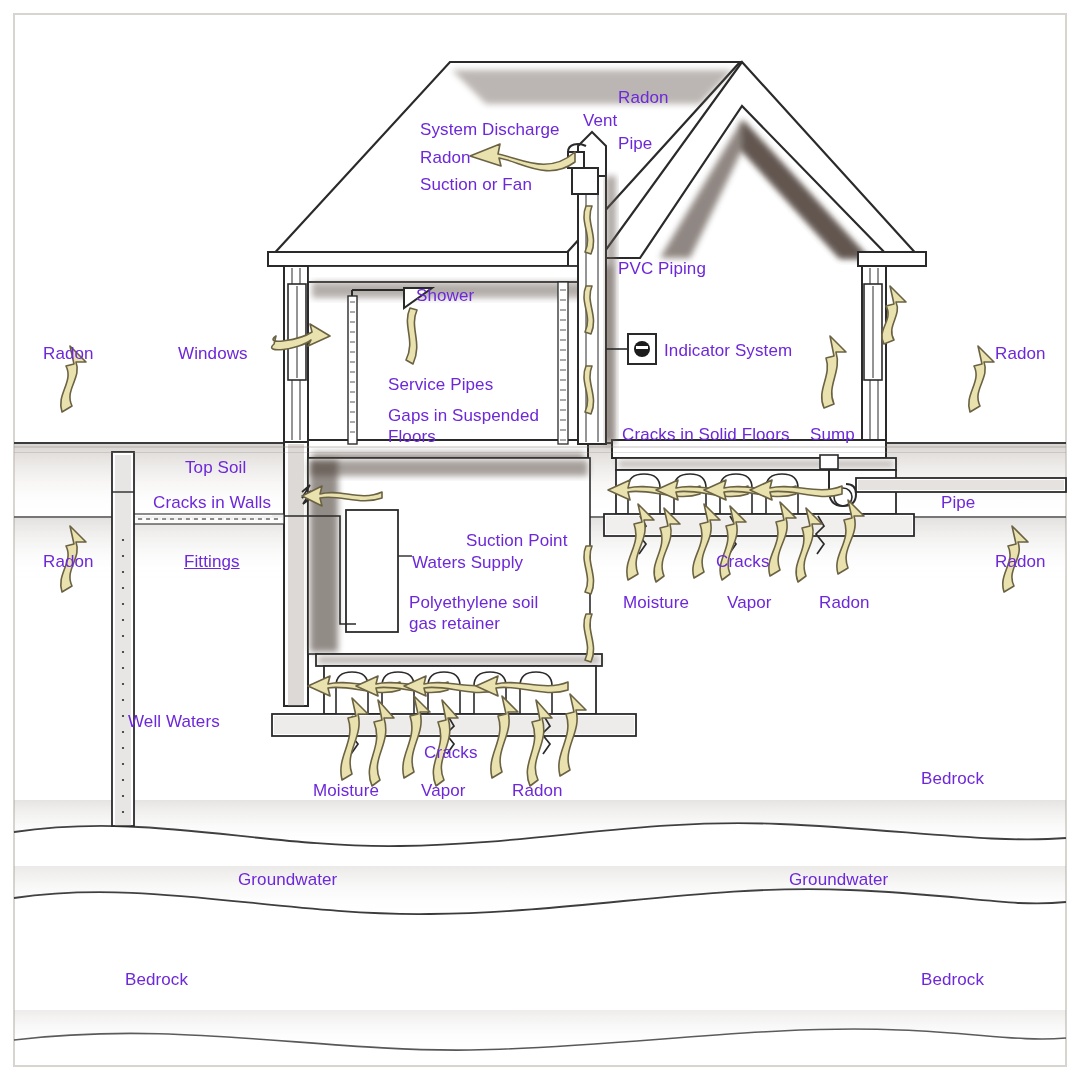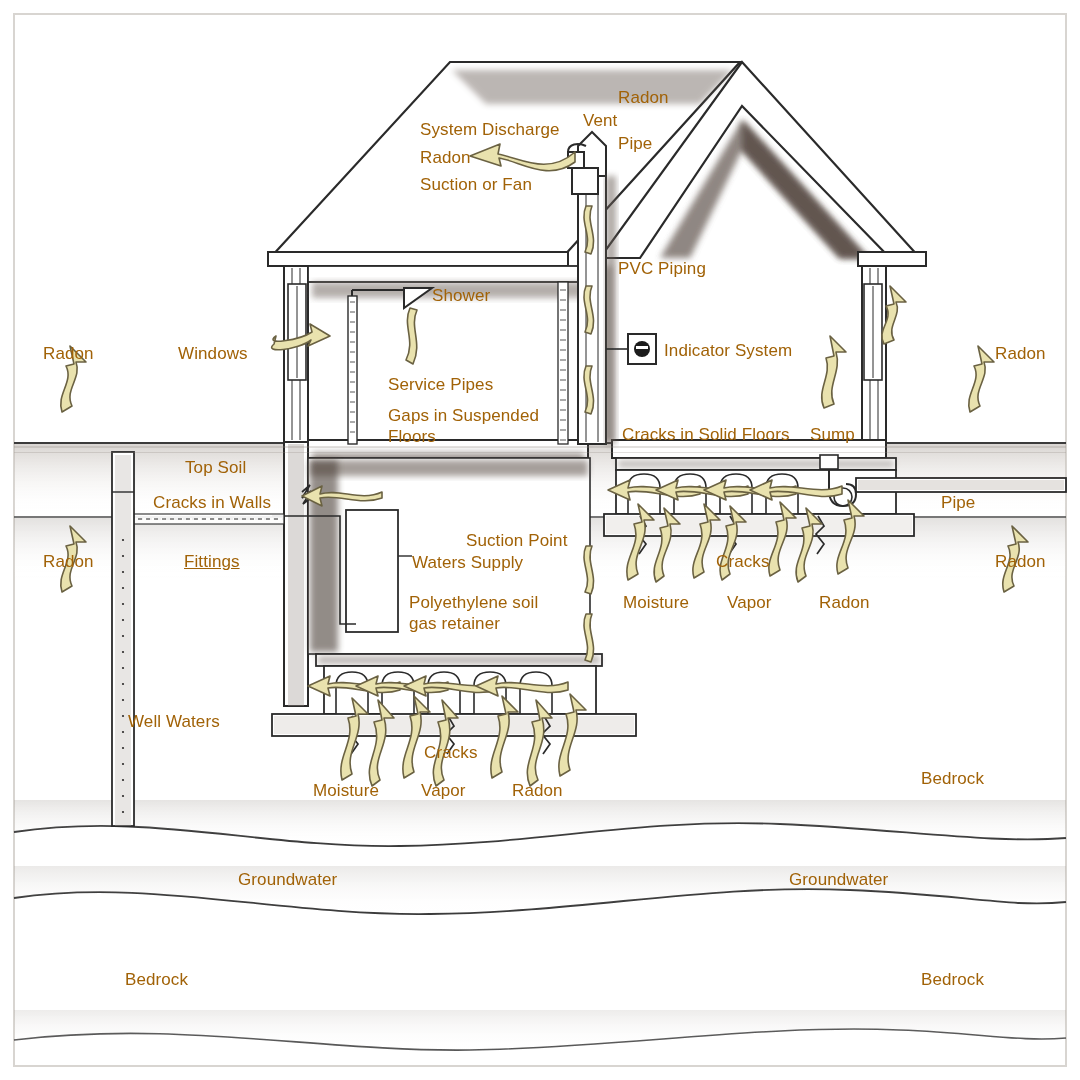--- a/index.html
+++ b/index.html
@@ -18,21 +18,21 @@
   }
   #stage svg.layer {
     position: absolute;
     left: 0;
     top: 0;
     width: 1080px;
     height: 1080px;
   }
   .lbl {
     position: absolute;
-    color: #a16207;
+    color: #6d28d9;
     font-family: "Liberation Sans", sans-serif;
     font-size: 17px;
     line-height: 21px;
     white-space: nowrap;
     letter-spacing: 0.1px;
   }
 </style>
 </head>
 <body>
 
@@ -375,21 +375,21 @@
   <div class="lbl" style="left:420px; top:174px;">Suction or Fan</div>
 
   <div class="lbl" style="left:618px; top:87px;">Radon</div>
   <div class="lbl" style="left:583px; top:110px;">Vent</div>
   <div class="lbl" style="left:618px; top:133px;text-align:center;">Pipe</div>
 
   <div class="lbl" style="left:618px; top:258px;">PVC Piping</div>
 
   <div class="lbl" style="left:664px; top:340px;">Indicator System</div>
 
-  <div class="lbl" style="left:432px; top:285px;">Shower</div>
+  <div class="lbl" style="left:416px; top:285px;">Shower</div>
 
   <div class="lbl" style="left:388px; top:374px;">Service Pipes</div>
 
   <div class="lbl" style="left:388px; top:405px;">Gaps in Suspended</div>
   <div class="lbl" style="left:388px; top:426px;">Floors</div>
 
   <div class="lbl" style="left:178px; top:343px;">Windows</div>
 
   <div class="lbl" style="left:43px; top:343px;">Radon</div>
 

